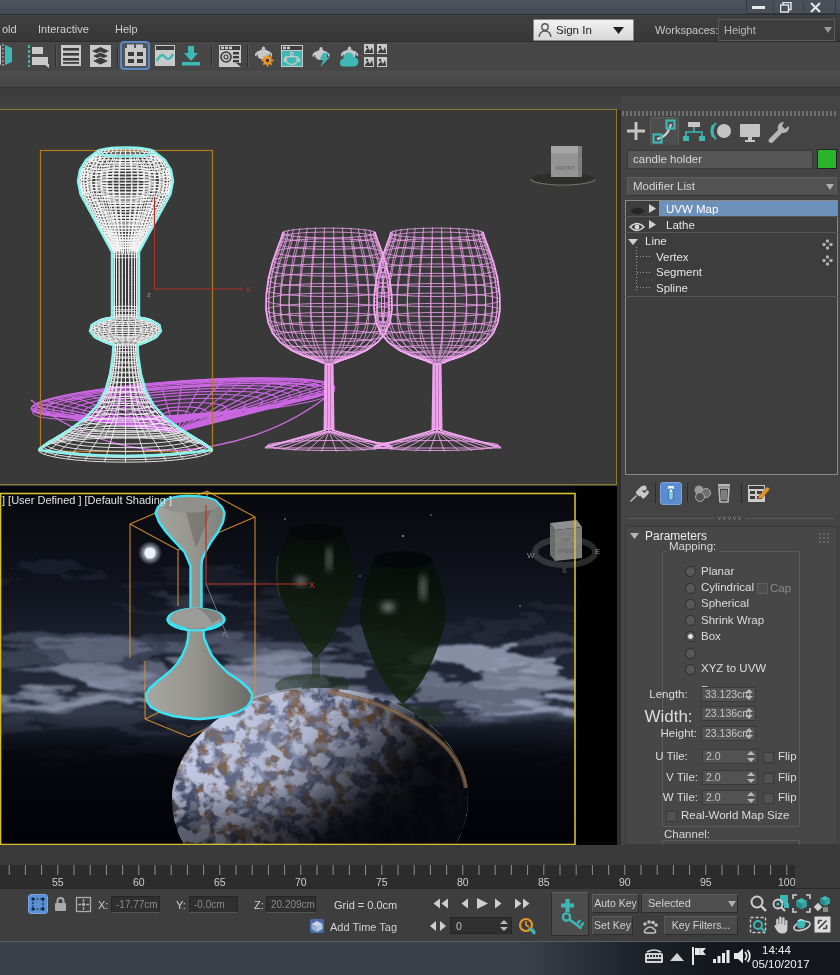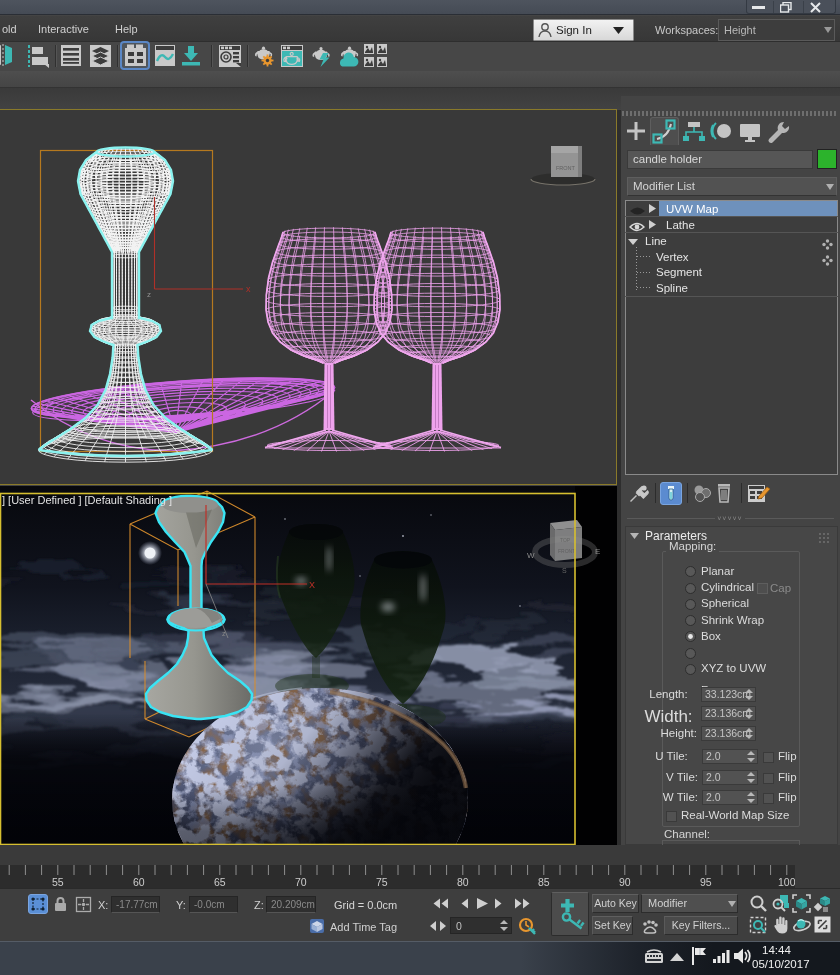--- a/index.html
+++ b/index.html
@@ -779,21 +779,21 @@
     <path d="M11 11l6 6M14 14l2-2M15.5 15.5l1.5-1.5" stroke="#3db8b4" stroke-width="2.4"></path>
   </svg>
 <div class="abs" style="left:551px;top:892px;width:38px;height:44px;background:#4c4c4c;border:1px solid #2c2c2c;border-top-color:#5f5f5f;border-radius:2px"></div>
 <svg class="abs" style="left:556px;top:897px" width="30" height="34">
     <path d="M11.5 2v13M5 8.5h13" stroke="#3db8b4" stroke-width="4.2"></path>
     <circle cx="10.5" cy="20" r="3.6" fill="none" stroke="#3db8b4" stroke-width="2.4"></circle>
     <path d="M13.5 22.5l12 9M21.5 26.5l2.6-3.4M25 29l2.6-3.4" stroke="#3db8b4" stroke-width="2.4" fill="none"></path>
   </svg>
 <div class="abs btn" style="left:592px;top:894px;width:47px;height:19px;line-height:17px;font-size:10.5px;white-space:nowrap">Auto Key</div>
 <div class="abs btn" style="left:592px;top:916px;width:41px;height:19px;line-height:17px;font-size:10.5px;white-space:nowrap">Set Key</div>
-<div class="abs" style="left:641px;top:894px;width:97px;height:19px;background:#4f4f4f;border:1px solid #2c2c2c;border-top-color:#5f5f5f;color:#d0d0d0;font-size:11px;line-height:17px;padding-left:6px">Modifier</div>
+<div class="abs" style="left:641px;top:894px;width:97px;height:19px;background:#4f4f4f;border:1px solid #2c2c2c;border-top-color:#5f5f5f;color:#d0d0d0;font-size:11px;line-height:17px;padding-left:6px">Selected</div>
 <svg class="abs" style="left:728px;top:901px" width="9" height="7">
     <polygon points="0,0 8,0 4,6" fill="#b0b0b0"></polygon>
   </svg>
 <svg class="abs" style="left:641px;top:917px" width="18" height="18">
     <path d="M4 13q5 -6 10 0q2 3-2 3h-6q-4 0-2-3Z" fill="none" stroke="#c0c0c0" stroke-width="1.5"></path>
     <circle cx="4" cy="7" r="1.8" fill="#c0c0c0"></circle>
     <circle cx="8" cy="5" r="1.8" fill="#c0c0c0"></circle>
     <circle cx="12" cy="5.5" r="1.8" fill="#c0c0c0"></circle>
     <circle cx="15" cy="8" r="1.8" fill="#c0c0c0"></circle>
   </svg>

